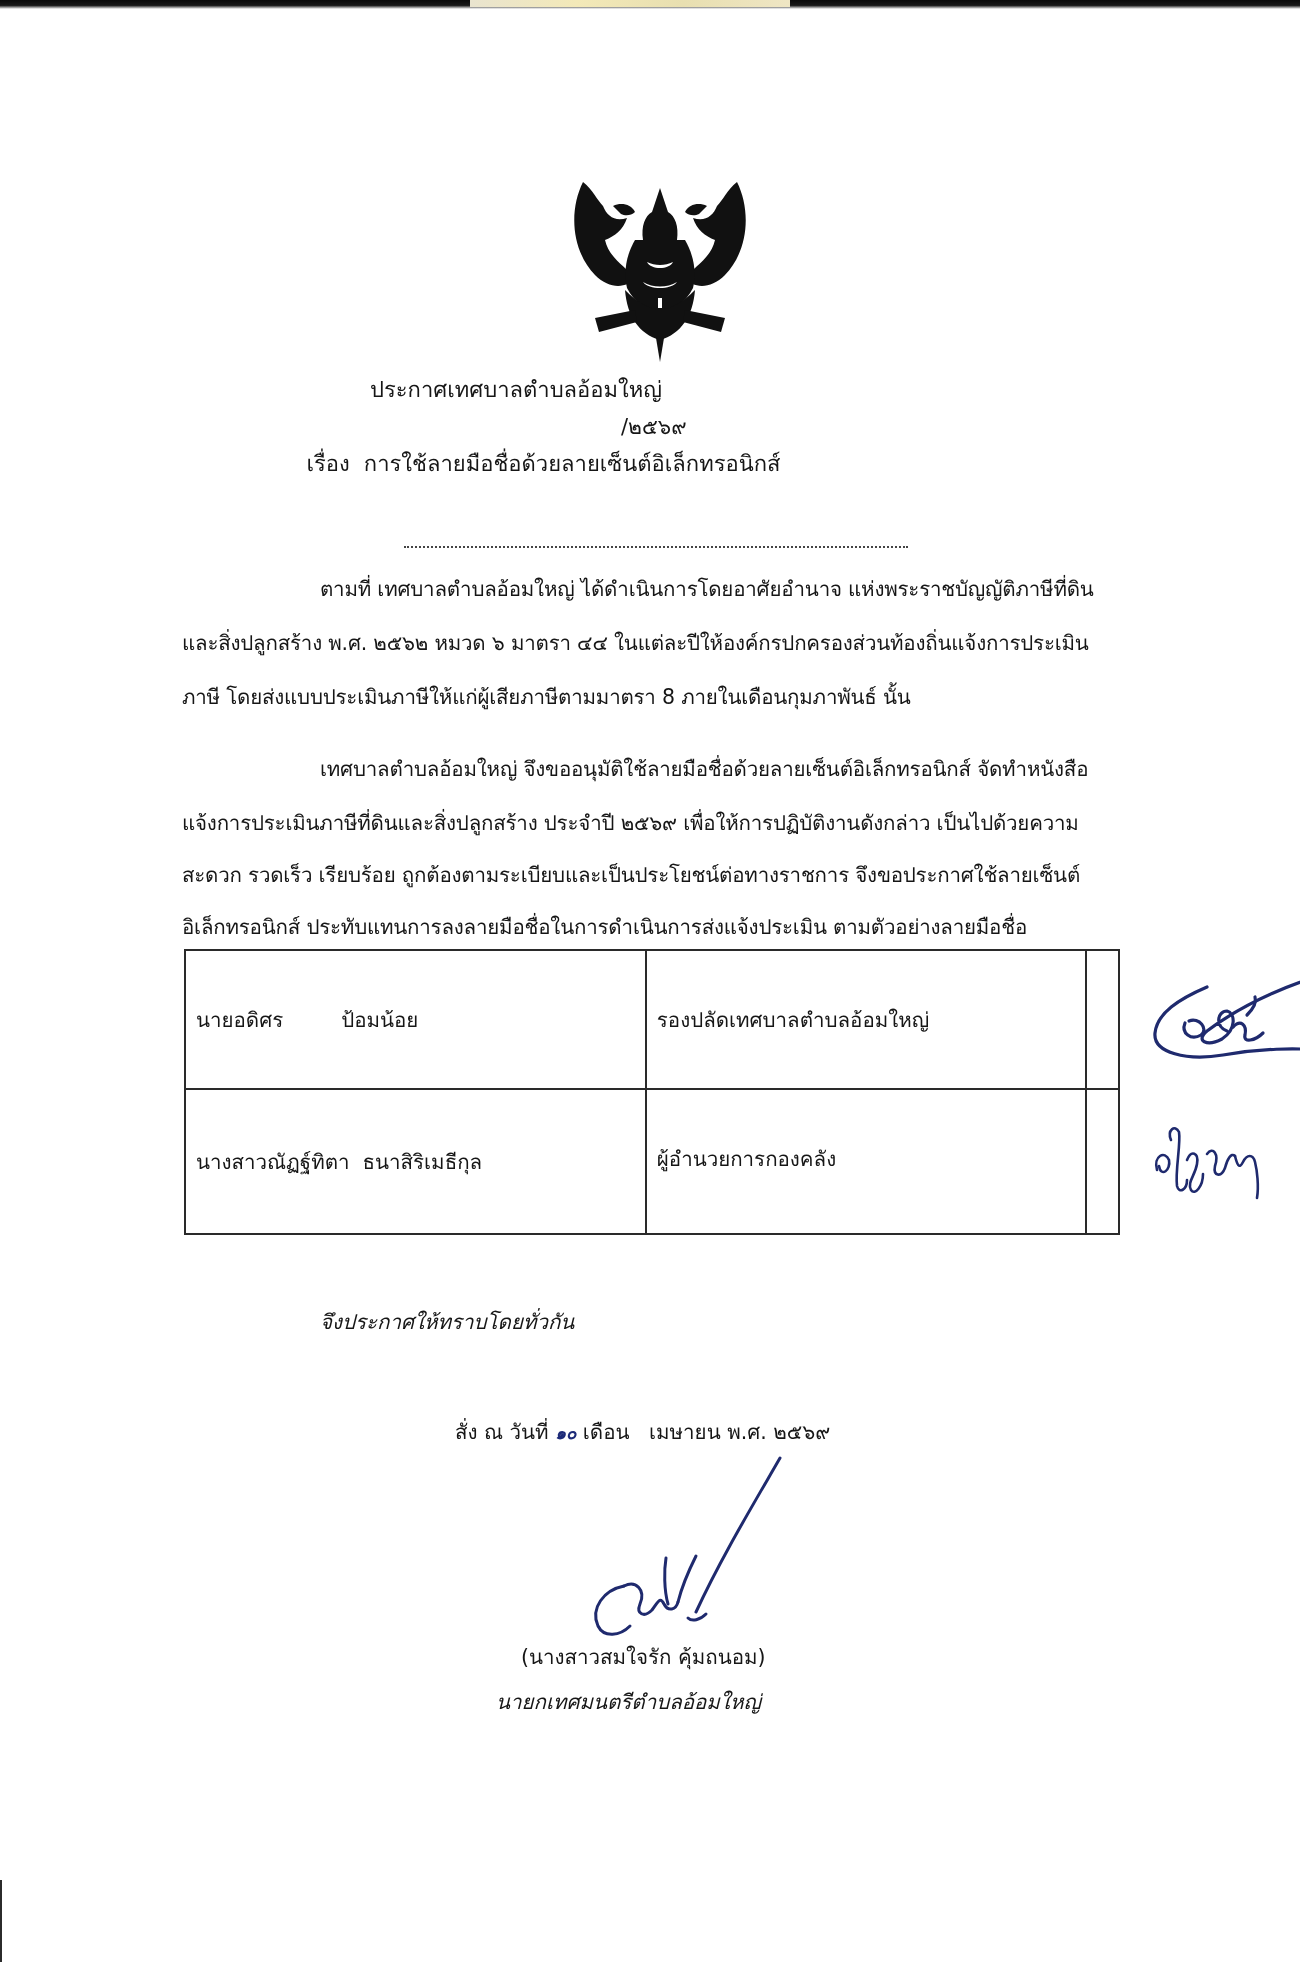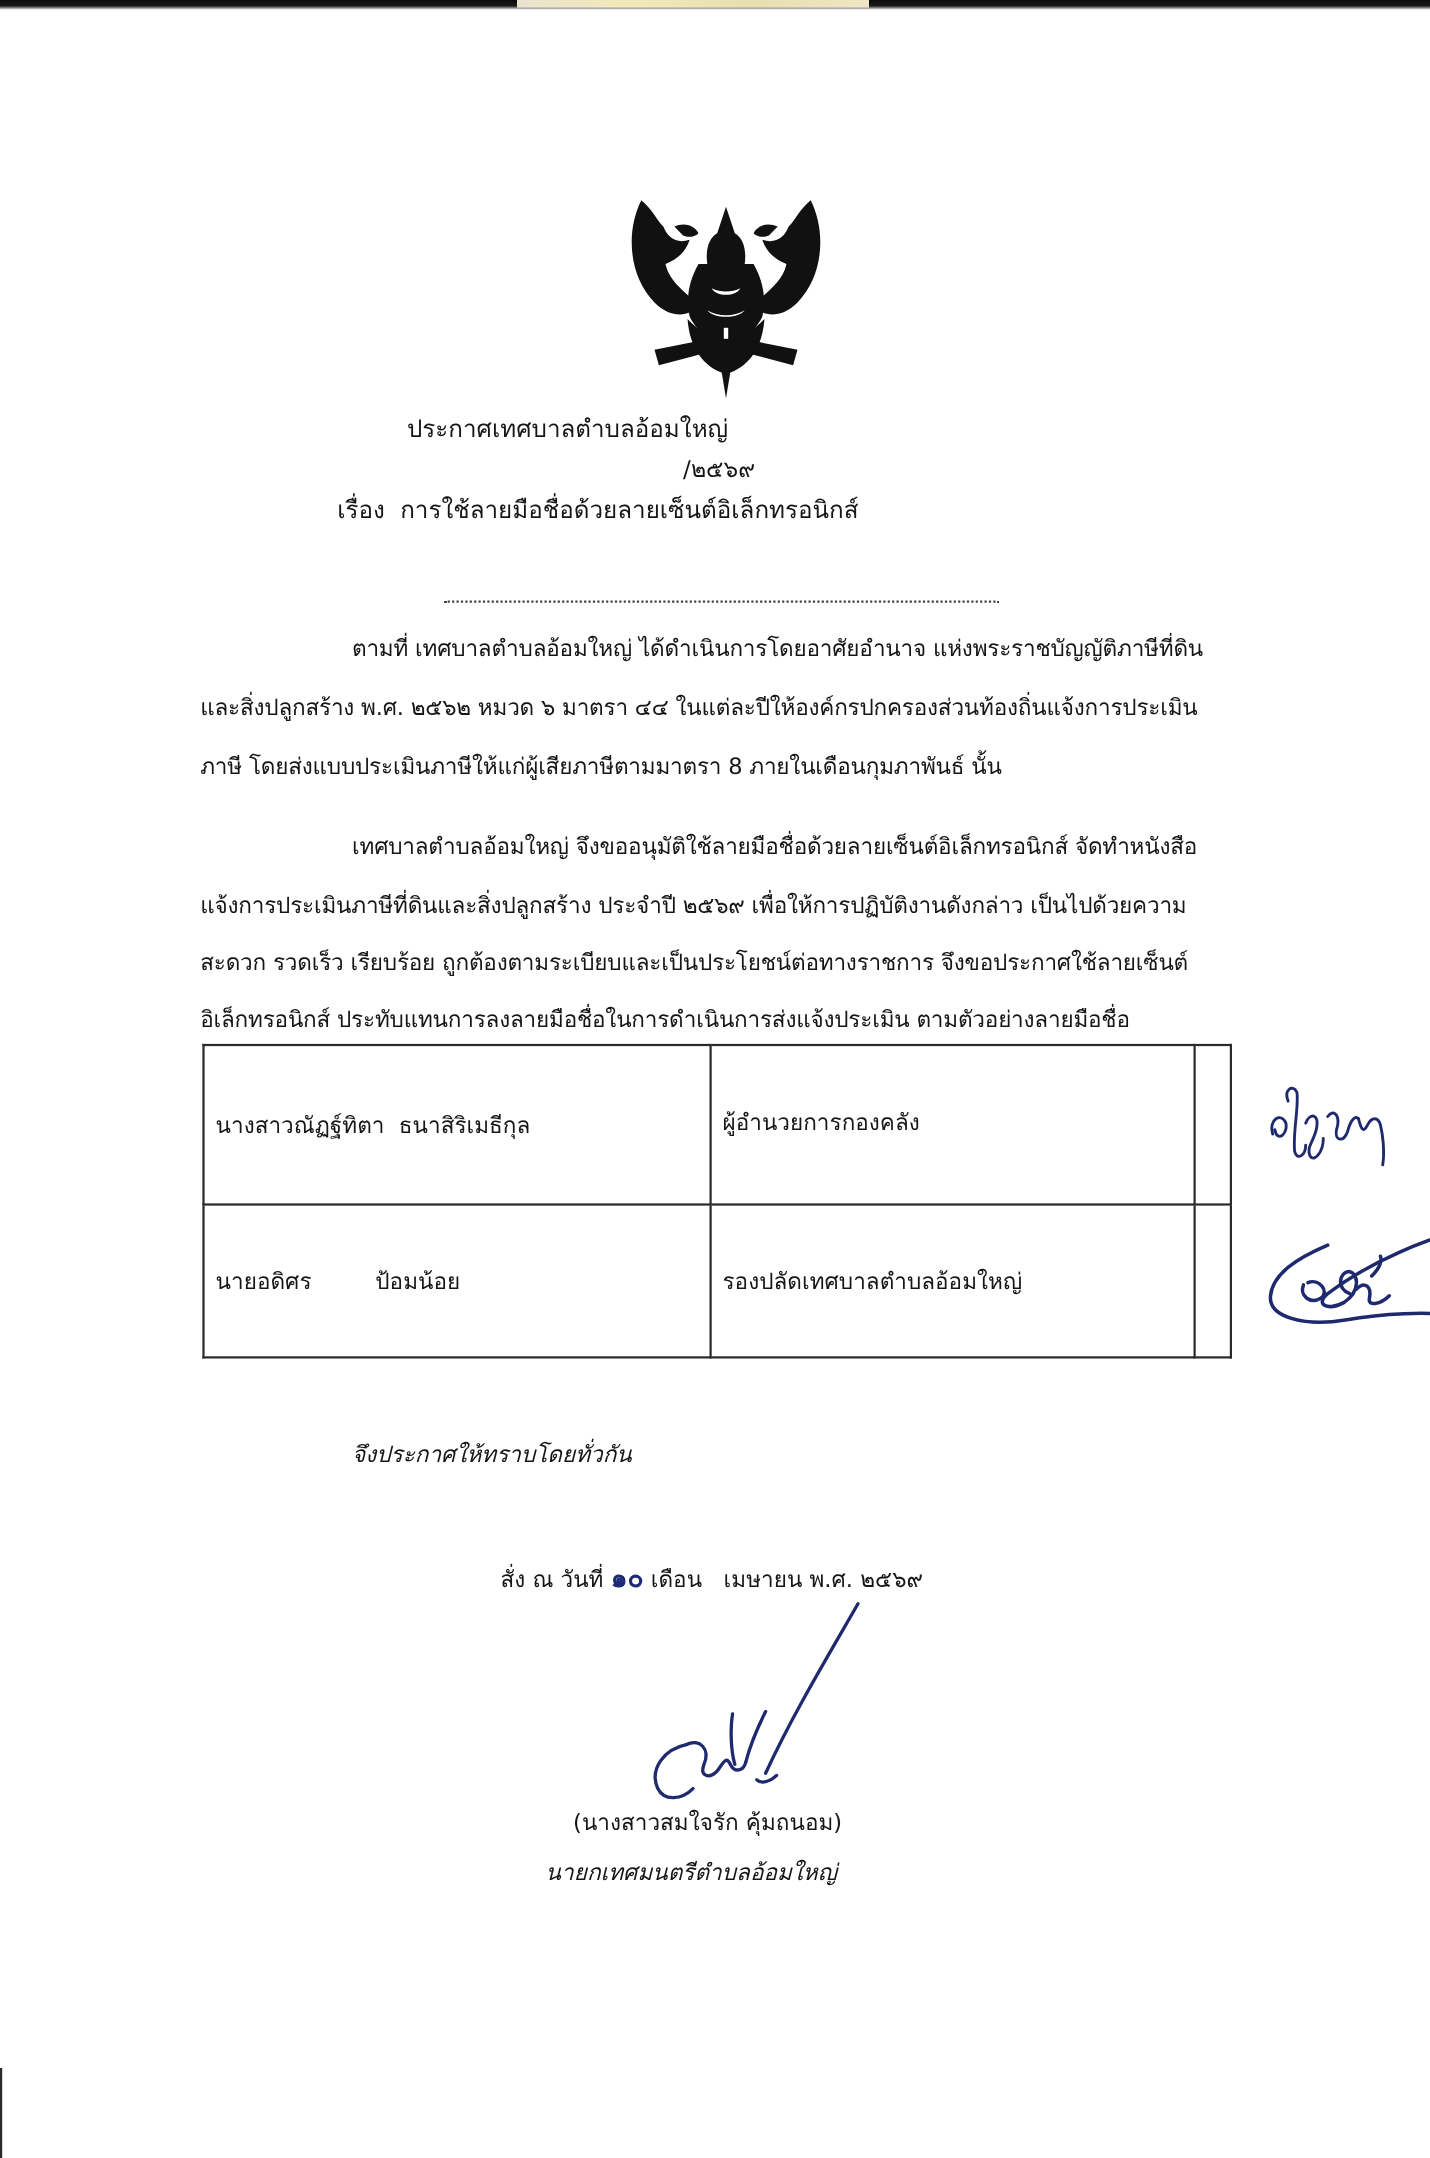--- a/index.html
+++ b/index.html
@@ -37,21 +37,21 @@
     border: 2px solid #2a2a2a; padding: 0 10px; font-weight: normal;
   }
   table.sig th { height: 44px; text-align: center; }
   table.sig td { height: 137px; vertical-align: middle; }
   .col1 { width: 290px; }
   .col2 { width: 288px; }
   .sigcell { position: relative; }
   .sigcell svg { position: absolute; left: 0; top: 0; }
   .name-gap { display: inline-block; width: 58px; }
   .closing { font-size: 20.5px; }
-  .day-hand { color: #1c2a78; font-weight: bold; font-size: 24px; }
+  .day-hand { color: #1c2a78; font-weight: bold; font-size: 17px; font-style: italic; }
   .mayor-sig { position: absolute; left: 560px; top: 1440px; width: 300px; height: 200px; }
 </style>
 </head>
 <body>
 
 <div class="top-edge">
     <div class="light"></div>
   </div>
 <div class="left-edge"></div>
 
@@ -95,48 +95,48 @@
 
 <div class="abs para-line" style="top:752px; left:320px;">เทศบาลตำบลอ้อมใหญ่   จึงขออนุมัติใช้ลายมือชื่อด้วยลายเซ็นต์อิเล็กทรอนิกส์ จัดทำหนังสือ</div>
 <div class="abs para-line" style="top:806px; left:182px;">แจ้งการประเมินภาษีที่ดินและสิ่งปลูกสร้าง ประจำปี ๒๕๖๙   เพื่อให้การปฏิบัติงานดังกล่าว   เป็นไปด้วยความ</div>
 <div class="abs para-line" style="top:858px; left:182px;">สะดวก   รวดเร็ว เรียบร้อย ถูกต้องตามระเบียบและเป็นประโยชน์ต่อทางราชการ   จึงขอประกาศใช้ลายเซ็นต์</div>
 <div class="abs para-line" style="top:910px; left:182px;">อิเล็กทรอนิกส์ ประทับแทนการลงลายมือชื่อในการดำเนินการส่งแจ้งประเมิน ตามตัวอย่างลายมือชื่อ</div>
 
 <table class="sig">
   <tbody>
   <tr>
     <td>
+      <span>นายอดิศร</span><span class="name-gap"></span><span>ป้อมน้อย</span>
+    </td>
+    <td>รองปลัดเทศบาลตำบลอ้อมใหญ่</td>
+    <td class="sigcell">
+      <svg width="314" height="137" viewBox="0 0 314 137">
+        <g fill="none" stroke="#1f2a6e" stroke-width="3.2" stroke-linecap="round">
+          <path d="M250 20 C210 30, 160 50, 120 80 C108 90, 120 96, 135 88 C150 78, 148 62, 140 60 C130 60, 128 76, 140 80"></path>
+          <path d="M120 36 C92 48, 70 62, 68 82 C66 102, 100 110, 136 104 C170 98, 210 96, 240 100"></path>
+          <path d="M98 72 C94 82, 104 90, 114 84 C122 78, 112 66, 102 70"></path>
+          <path d="M146 76 C154 68, 160 74, 158 84 C156 92, 168 90, 176 82"></path>
+          <path d="M160 64 C166 58, 170 52, 168 46"></path>
+        </g>
+      </svg>
+    </td>
+  </tr>
+  <tr>
+    <td>
       <span>นางสาวณัฏฐ์ทิตา</span>&nbsp;&nbsp;<span>ธนาสิริเมธีกุล</span>
     </td>
     <td style="vertical-align: middle; padding-bottom: 6px;">ผู้อำนวยการกองคลัง</td>
     <td class="sigcell">
       <svg width="314" height="137" viewBox="0 0 314 137">
         <g fill="none" stroke="#1f2a6e" stroke-width="2.6" stroke-linecap="round">
           <path d="M70 80 C66 66, 78 60, 82 70 C84 80, 74 88, 72 76"></path>
           <path d="M84 50 C80 40, 88 34, 92 42 C94 54, 88 80, 90 96 C92 104, 100 100, 100 90"></path>
           <path d="M100 70 C104 60, 112 62, 110 74 C108 86, 100 92, 104 100 C108 106, 116 96, 116 84"></path>
           <path d="M120 64 C126 56, 132 64, 128 76 C126 86, 134 88, 138 78 C140 70, 144 62, 148 66"></path>
           <path d="M148 66 C150 74, 152 80, 156 72 C160 64, 166 64, 168 72 C170 80, 172 96, 170 108"></path>
-        </g>
-      </svg>
-    </td>
-  </tr>
-  <tr>
-    <td>
-      <span>นายอดิศร</span><span class="name-gap"></span><span>ป้อมน้อย</span>
-    </td>
-    <td>รองปลัดเทศบาลตำบลอ้อมใหญ่</td>
-    <td class="sigcell">
-      <svg width="314" height="137" viewBox="0 0 314 137">
-        <g fill="none" stroke="#1f2a6e" stroke-width="3.2" stroke-linecap="round">
-          <path d="M250 20 C210 30, 160 50, 120 80 C108 90, 120 96, 135 88 C150 78, 148 62, 140 60 C130 60, 128 76, 140 80"></path>
-          <path d="M120 36 C92 48, 70 62, 68 82 C66 102, 100 110, 136 104 C170 98, 210 96, 240 100"></path>
-          <path d="M98 72 C94 82, 104 90, 114 84 C122 78, 112 66, 102 70"></path>
-          <path d="M146 76 C154 68, 160 74, 158 84 C156 92, 168 90, 176 82"></path>
-          <path d="M160 64 C166 58, 170 52, 168 46"></path>
         </g>
       </svg>
     </td>
   </tr>
 </tbody>
   </table>
 
 <div class="abs closing" style="top:1305px; left:320px;font-style:italic;">จึงประกาศให้ทราบโดยทั่วกัน</div>
 <div class="abs closing" style="top:1415px; left:455px;">
   <span>สั่ง  ณ  วันที่</span>

